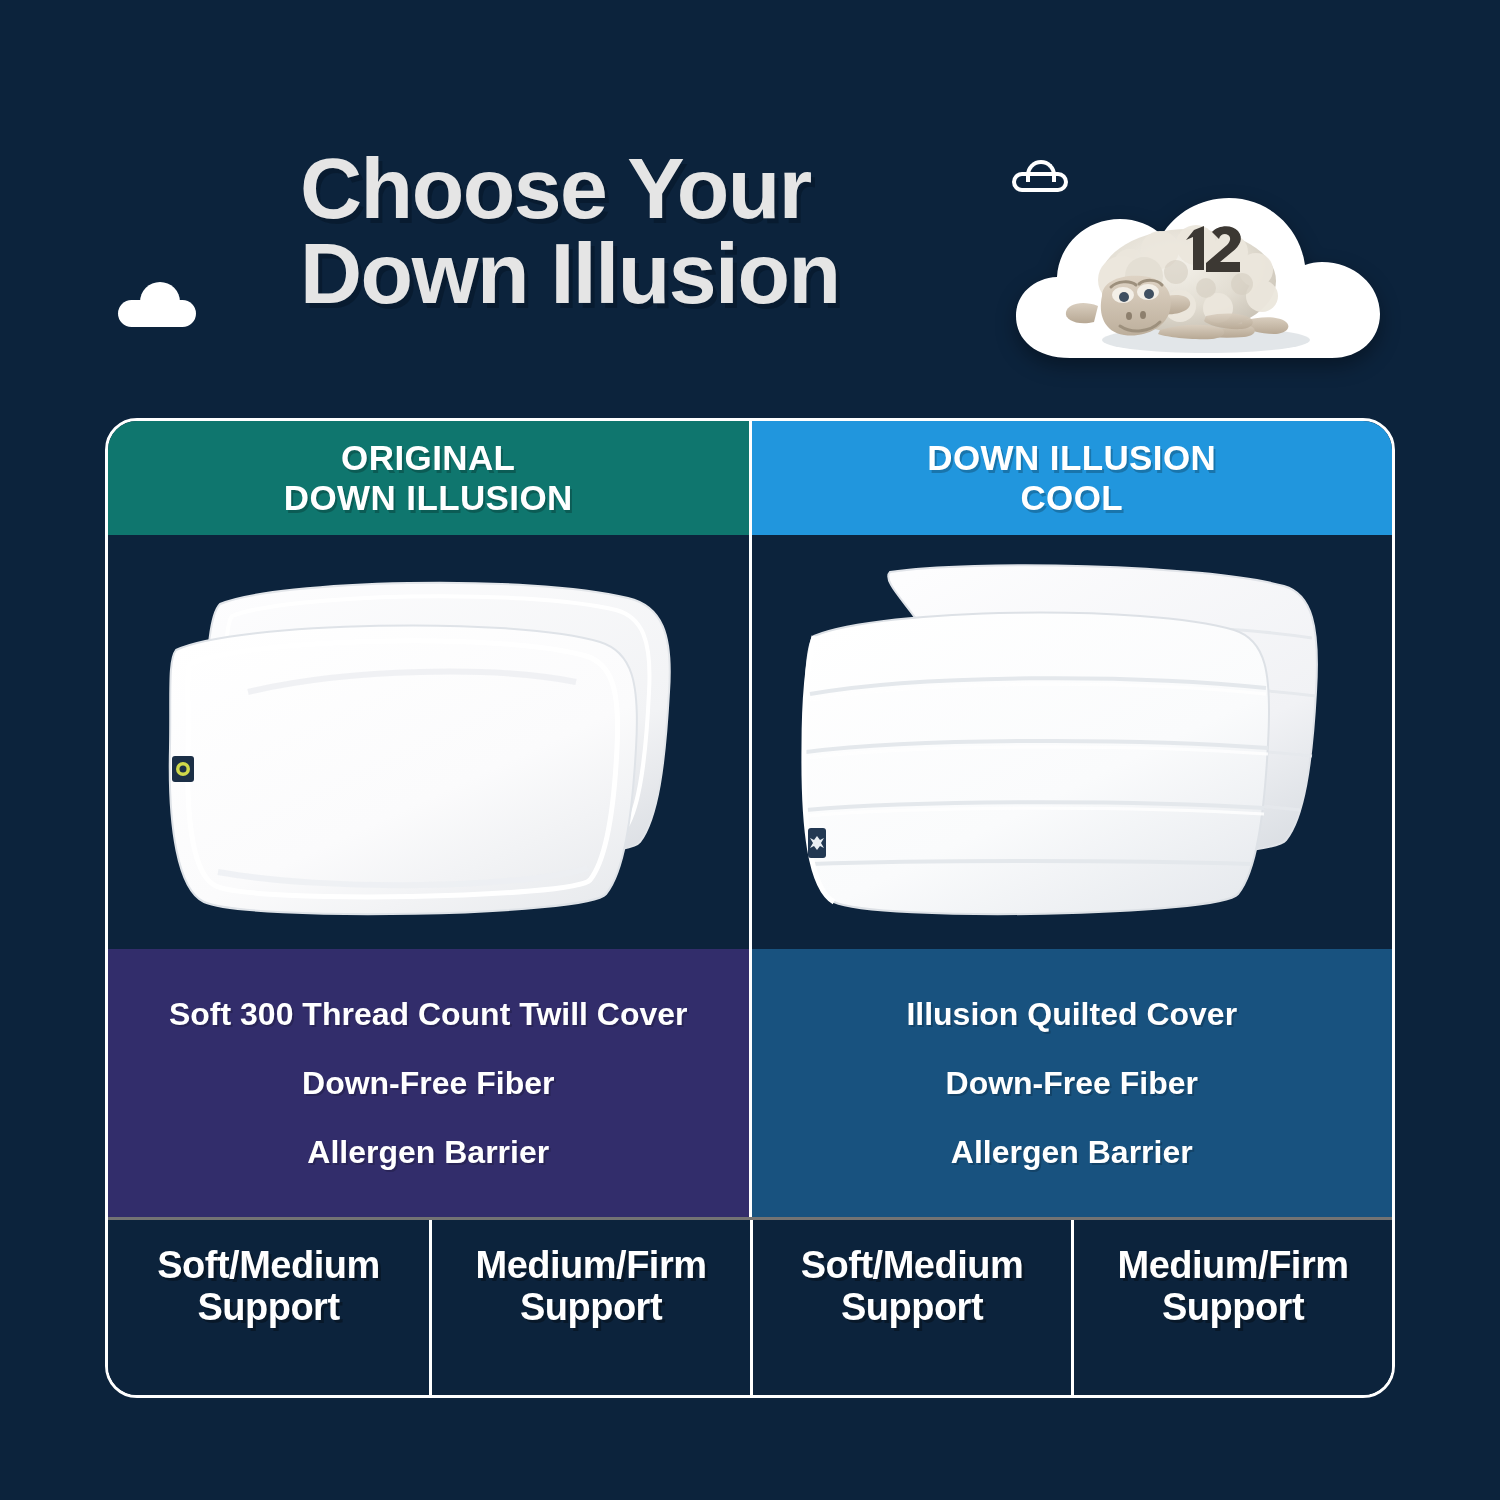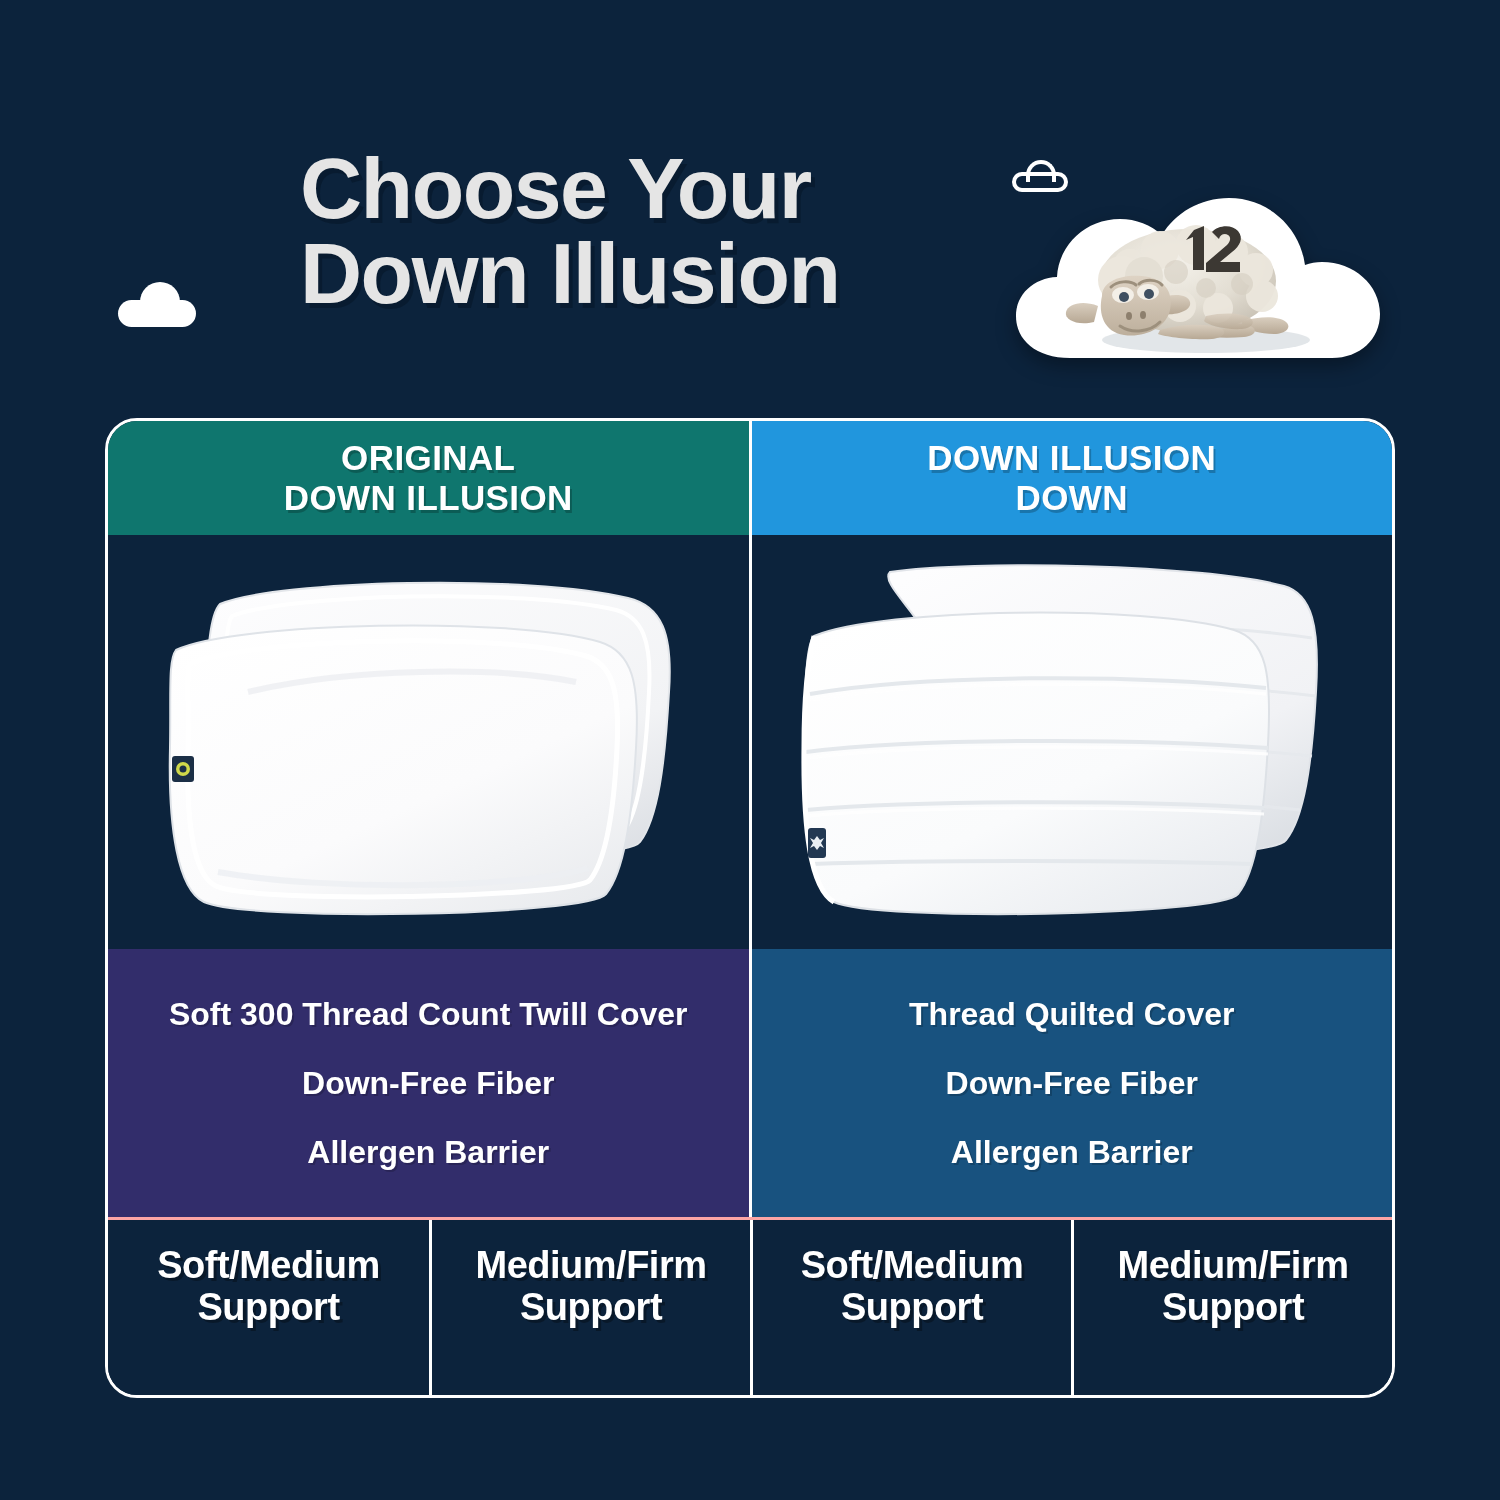--- a/index.html
+++ b/index.html
@@ -187,21 +187,21 @@
     text-shadow: 2px 2px 0 rgba(0,0,0,0.18);
   }
   .feat-cell.left  { background: #322d6b; }
   .feat-cell.right { background: #18527f; border-left: 3px solid #ffffff; }
 
   
   .sup-row {
     display: flex;
     flex: 1 1 auto;
     background: #0c233c;
-    border-top: 3px solid #fca5a5;
+    border-top: 3px solid #737373;
   }
   .sup-cell {
     flex: 1 1 25%;
     display: flex;
     align-items: center;
     justify-content: center;
     color: #ffffff;
     font-weight: bold;
     font-size: 38px;
     line-height: 1.08;
@@ -330,21 +330,21 @@
     <div class="head-row">
       <div class="head-cell left">
         <div>
           <span class="l2">ORIGINAL</span>
           <span class="l2">DOWN ILLUSION</span>
         </div>
       </div>
       <div class="head-cell right">
         <div>
           <span class="l2">DOWN ILLUSION</span>
-          <span class="l2">DOWN</span>
+          <span class="l2">COOL</span>
         </div>
       </div>
     </div>
 
     <div class="img-row">
 
       <div class="img-cell left">
         <svg class="pillow-stage" viewBox="0 0 600 400">
           <defs>
             <linearGradient id="pw1" x1="0.1" y1="0" x2="0.85" y2="1">
@@ -443,21 +443,21 @@
       </div>
     </div>
 
     <div class="feat-row">
       <div class="feat-cell left">
         <div>Soft 300 Thread Count Twill Cover</div>
         <div>Down-Free Fiber</div>
         <div>Allergen Barrier</div>
       </div>
       <div class="feat-cell right">
-        <div>Thread Quilted Cover</div>
+        <div>Illusion Quilted Cover</div>
         <div>Down-Free Fiber</div>
         <div>Allergen Barrier</div>
       </div>
     </div>
 
     <div class="sup-row">
       <div class="sup-cell">
         <div>
           <span class="sl">Soft/Medium</span>
           <span class="sl">Support</span>

